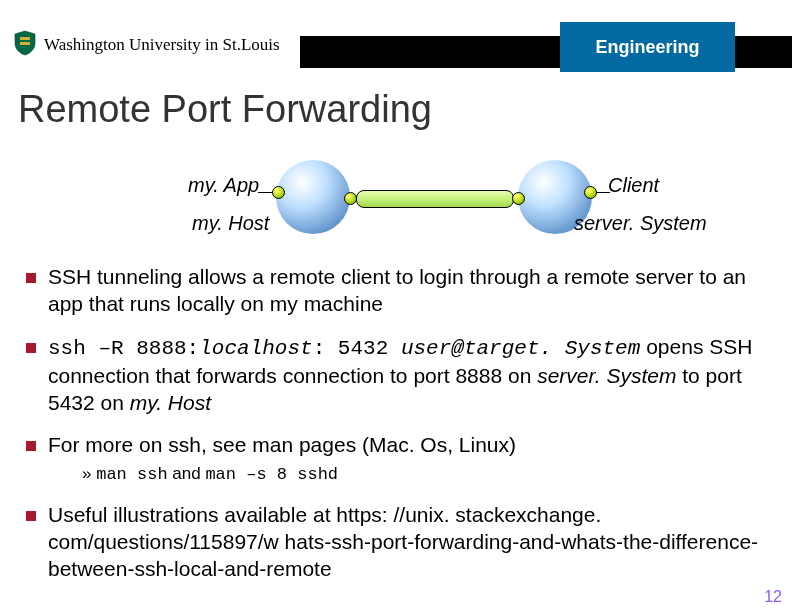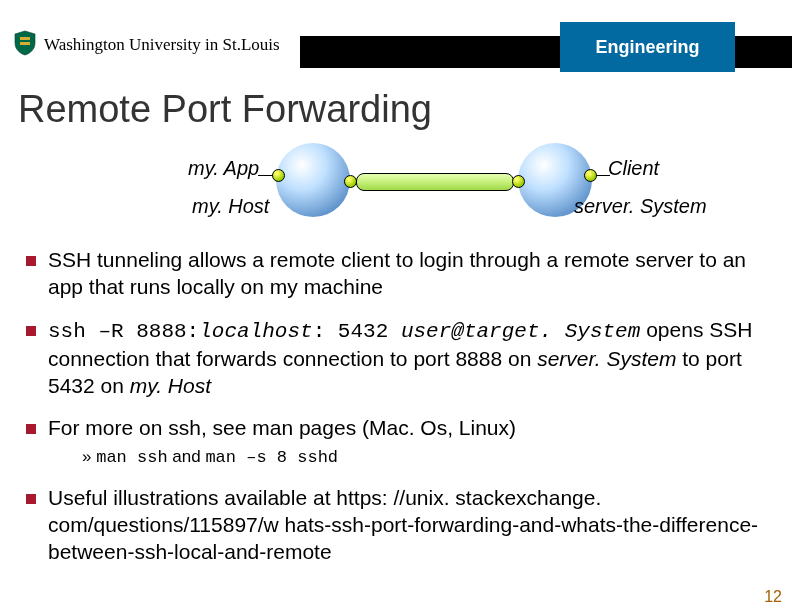--- a/index.html
+++ b/index.html
@@ -14,21 +14,21 @@
   .hdr-bar{position:absolute;left:0;top:16px;width:792px;height:32px;background:#000;}
   .hdr-left{position:absolute;left:0;top:0;width:300px;height:50px;background:#fff;}
   .logo{position:absolute;left:14px;top:10px;font-family:Georgia,'Times New Roman',serif;}
   .logo-shield{display:inline-block;vertical-align:middle;margin-right:4px;}
   .logo-text{display:inline-block;vertical-align:middle;font-size:17px;}
   .hdr-tab{position:absolute;right:57px;top:2px;width:175px;height:50px;
            background:#0369a1;color:#fff;font-weight:bold;font-size:18px;
            display:flex;align-items:center;justify-content:center;}
   
   .title{font-family:Verdana,sans-serif;font-size:38px;color:#333;
-         margin:10px 0 4px 18px;}
+         margin:10px 0 21px 18px;}
   .title span{font-family:Verdana,sans-serif;}
   
   .diagram{position:relative;width:792px;height:102px;}
   .sphere{position:absolute;border-radius:50%;
           background:radial-gradient(circle at 35% 30%,#fff 0%,#bfe0ff 35%,#5a8fc8 80%,#3a6ea5 100%);}
   .sphere.left{left:276px;top:8px;width:74px;height:74px;}
   .sphere.right{left:518px;top:8px;width:74px;height:74px;}
   .dot{position:absolute;width:11px;height:11px;border:1.5px solid #000;border-radius:50%;
        background:radial-gradient(circle at 35% 30%,#ff6 10%,#9c0 70%);}
   .dot.l1{left:272px;top:34px;}
@@ -46,21 +46,21 @@
   .conn{position:absolute;height:1.3px;background:#000;}
   
   .body{margin:0 28px 0 22px;font-size:21px;line-height:1.28;}
   ul.b{list-style:none;padding:0;margin:0;}
   ul.b>li{position:relative;padding-left:26px;margin:10px 0 16px 0;}
   ul.b>li:before{content:"";position:absolute;left:4px;top:9px;width:10px;height:10px;background:#a6192e;}
   .mono{font-family:'Courier New',monospace;}
   .ital{font-style:italic;text-align:center;}
   ul.sub{list-style:none;padding:0;margin:4px 0 0 34px;font-size:17px;}
   ul.sub>li:before{content:"» ";}
-  .pnum{position:absolute;right:10px;bottom:6px;font-size:16px;color:#a16207;}
+  .pnum{position:absolute;right:10px;bottom:6px;font-size:16px;color:#8b5cf6;}
 </style>
 </head>
 <body>
 
 <div class="hdr">
   <div class="hdr-bar"></div>
   <div class="hdr-left">
     <div class="logo">
       <span class="logo-shield">
         <svg width="22" height="26">

